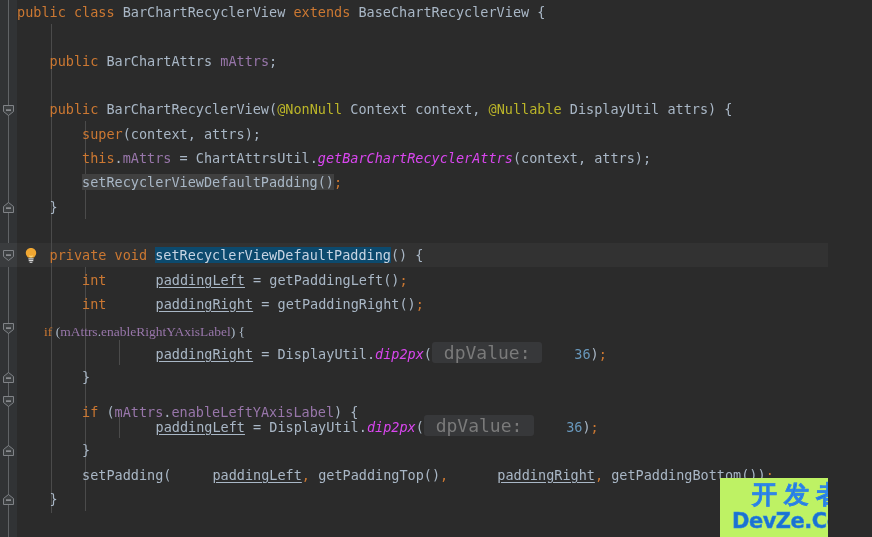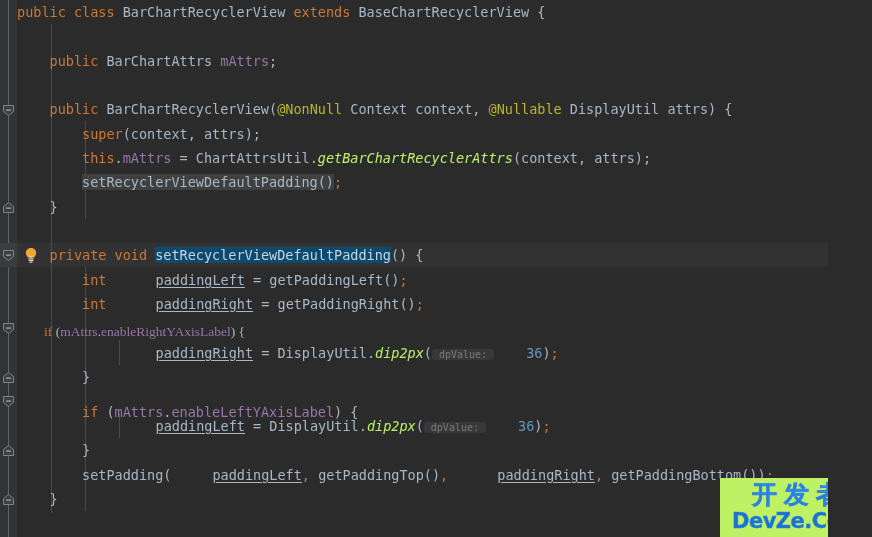--- a/index.html
+++ b/index.html
@@ -77,33 +77,33 @@
   }
 
   
   .kw   { color:#cc7832; }
   .txt  { color:#a9b7c6; }
   .cls  { color:#a9b7c6; }
   .fld  { color:#9876aa; }
   .ann  { color:#bbb529; }
   .num  { color:#6897bb;margin-left:32px; }
   .sep  { color:#cc7832; }
-  .mth  { color:#bef264; font-style:italic; }
+  .mth  { color:#d946ef; font-style:italic; }
   .var-w{ color:#a9b7c6; text-decoration:underline; text-decoration-color:#a9b7c6; text-underline-offset:2px;margin-left:41px; }
   .stat { color:#a9b7c6; }
 
   .usage { background:#404040; }
   .sel   { background:#0c4a6e; color:#c7d4e3; }
 
   .hint {
     color:#7a7a7a;
     background:#37383a;
     border-radius:3px;
     padding:0 1px;
-    font-size:10px;
+    font-size:18px;
   }
 
   
   #watermark {
     position:absolute;
     left:720px; top:478px;
     width:153px; height:59px;
     background:#bef264;
     z-index:20;
     display:flex; flex-direction:column;

